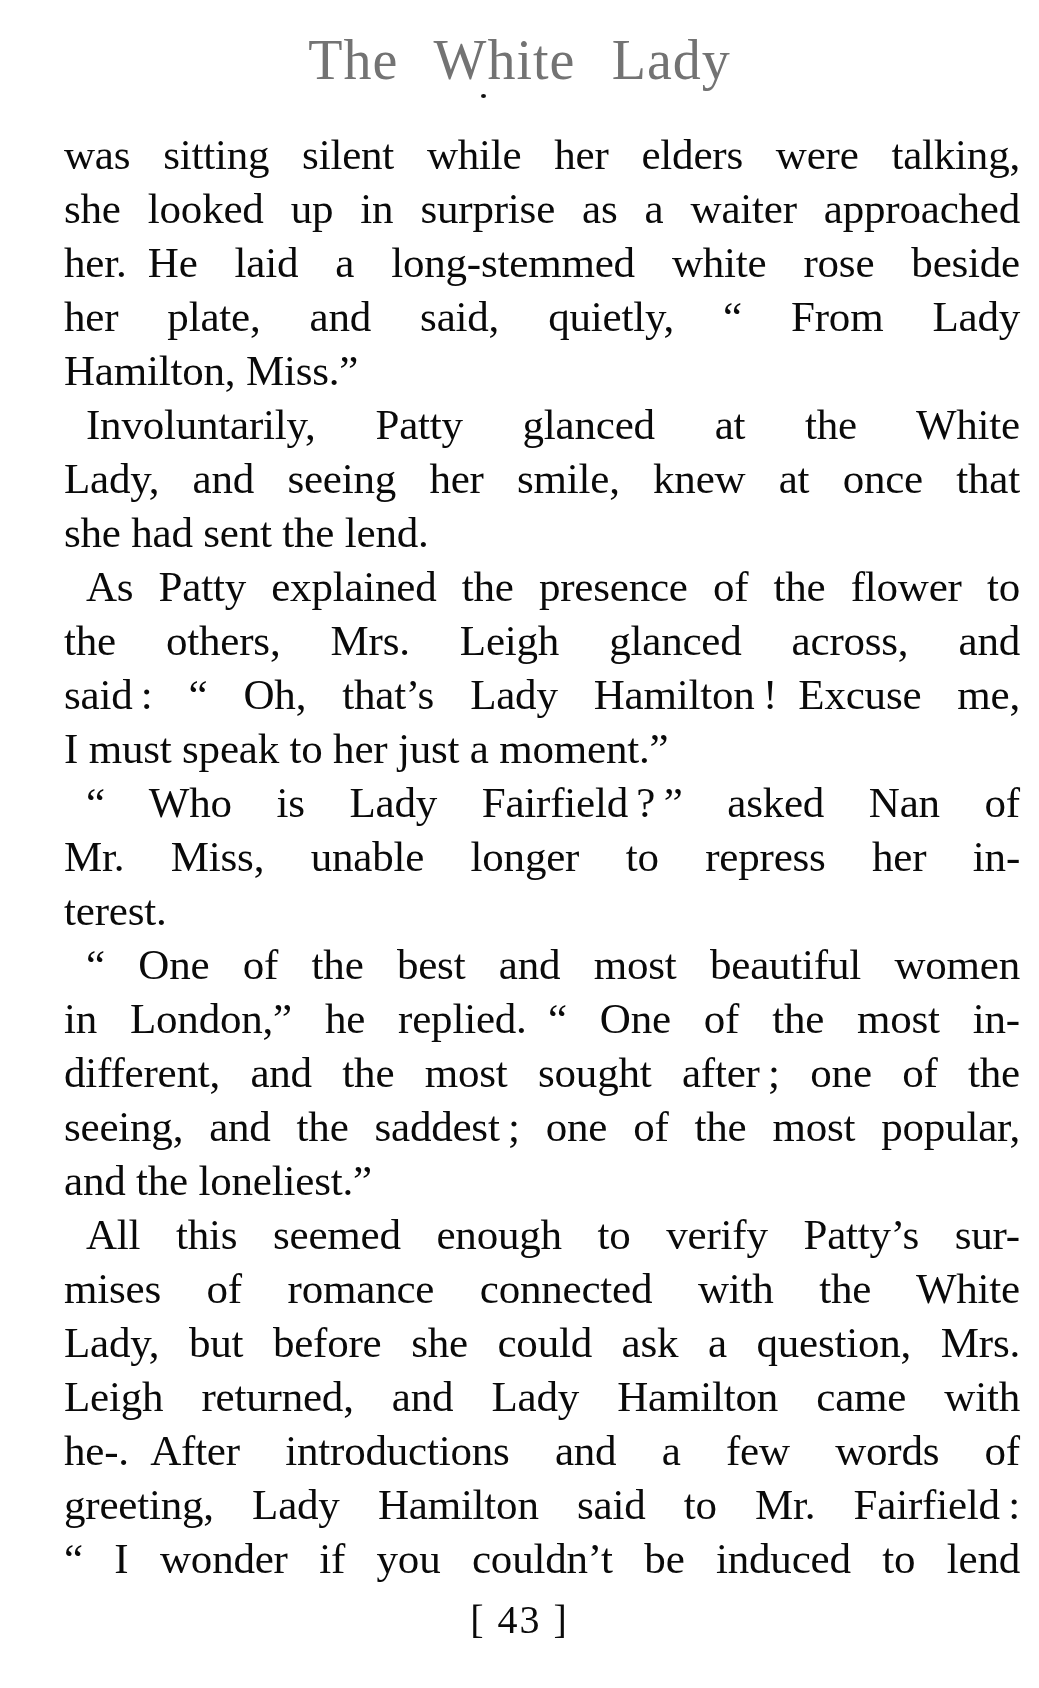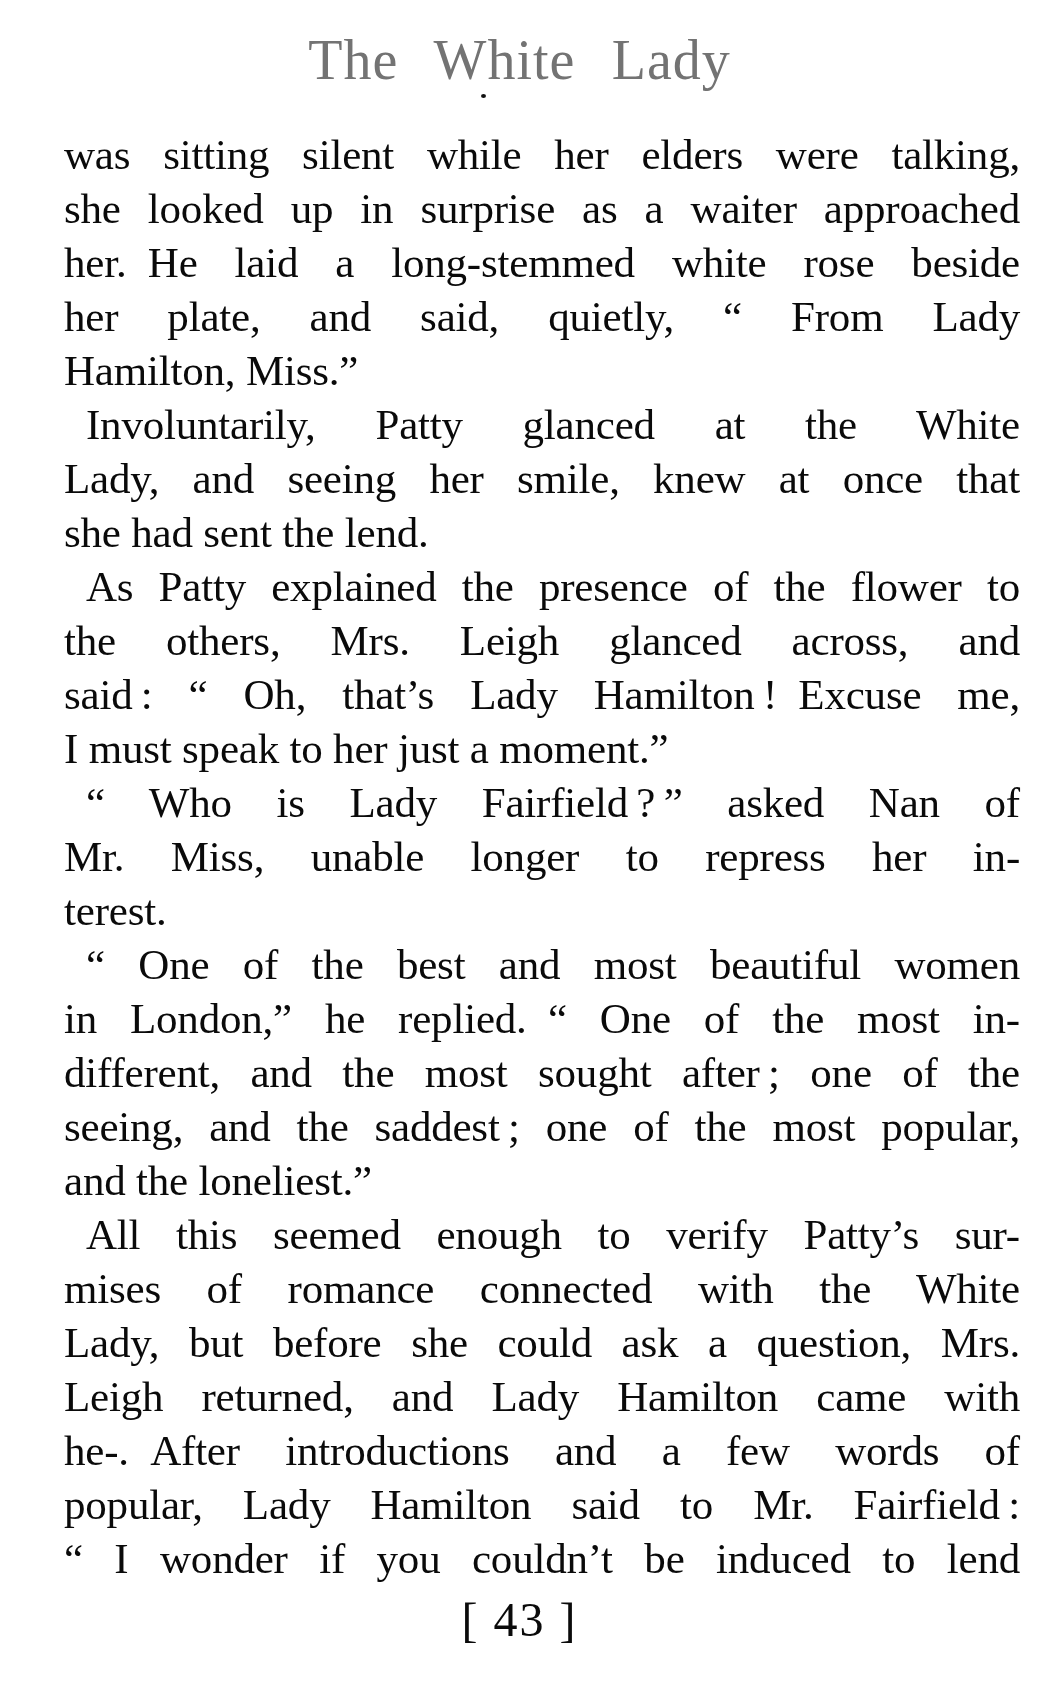--- a/index.html
+++ b/index.html
@@ -53,21 +53,21 @@
     text-align:center;
     text-align-last:left;
   }
   .ind{
     text-indent:22px;
   }
   .pagenum{
     position:absolute;
     top:1593px;left:0;right:0;
     text-align:center;
-    font-size:48px;
+    font-size:40px;
     line-height:54px;
     letter-spacing:2px;
   }
 </style>
 </head>
 <body>
 
 <div class="page">
 
   <div class="title">The White Lady</div>
@@ -92,19 +92,19 @@
     <div class="line j ind">“ One of the best and most beautiful women</div>
     <div class="line j">in London,” he replied. “ One of the most in-</div>
     <div class="line j">different, and the most sought after ; one of the</div>
     <div class="line j">seeing, and the saddest ; one of the most popular,</div>
     <div class="line l">and the loneliest.”</div>
     <div class="line j ind">All this seemed enough to verify Patty’s sur-</div>
     <div class="line j">mises of romance connected with the White</div>
     <div class="line j">Lady, but before she could ask a question, Mrs.</div>
     <div class="line j">Leigh returned, and Lady Hamilton came with</div>
     <div class="line j">he-. After introductions and a few words of</div>
-    <div class="line j">popular, Lady Hamilton said to Mr. Fairfield :</div>
+    <div class="line j">greeting, Lady Hamilton said to Mr. Fairfield :</div>
     <div class="line j">“ I wonder if you couldn’t be induced to lend</div>
   </div>
 
   <div class="pagenum">[ 43 ]</div>
 
 </div>
 
 </body></html>

